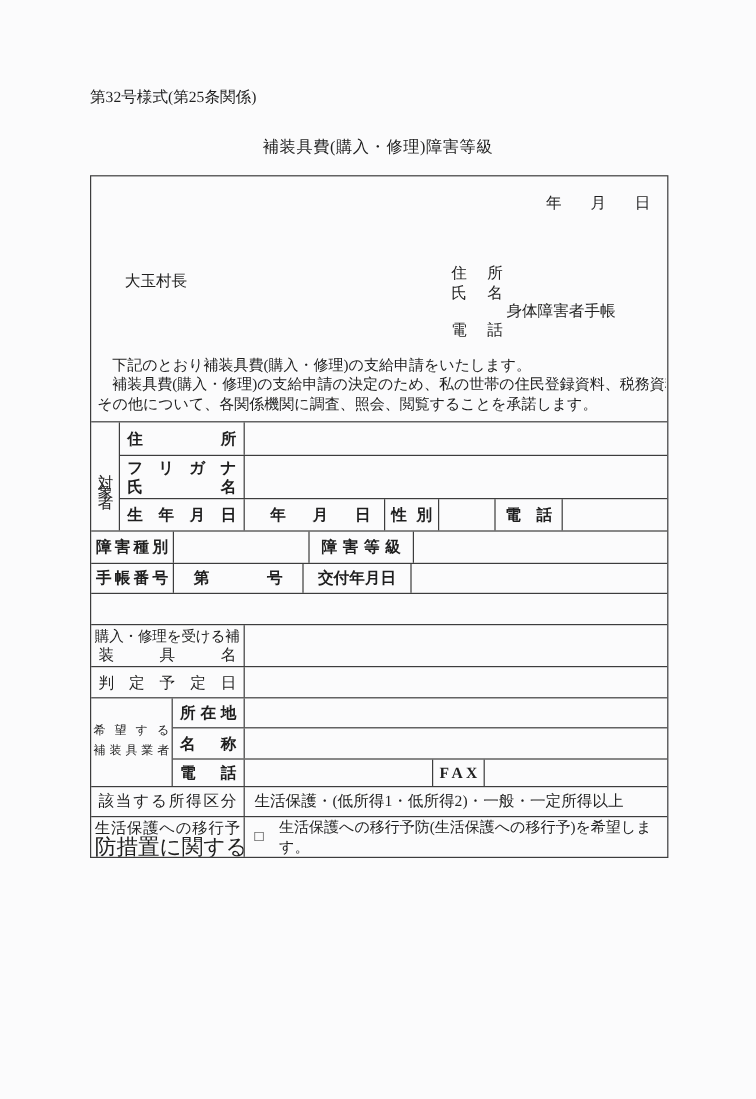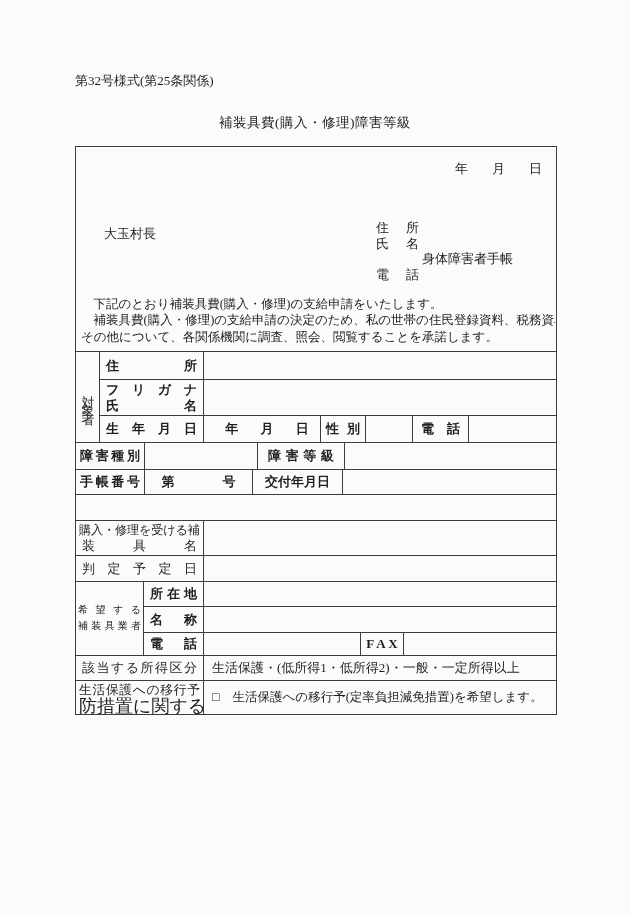--- a/index.html
+++ b/index.html
@@ -215,19 +215,19 @@
 
       <div class="trow last" style="height:33px">
         <div class="cell" style="width:128px; padding:0 3px">
           <div class="lines">
             <span class="j" style="font-size:12.8px">生活保護への移行予</span>
             <span class="j" style="font-size:18px">防措置に関する認定</span>
           </div>
         </div>
         <div class="cell fill end chkrow">
           <span>□</span>
-          <span>生活保護への移行予(定率負担減免措置)を希望します。</span>
+          <span>生活保護への移行予防(生活保護への移行予)を希望します。</span>
         </div>
       </div>
 
     </div>
   </div>
 </div>
 
 </body></html>

